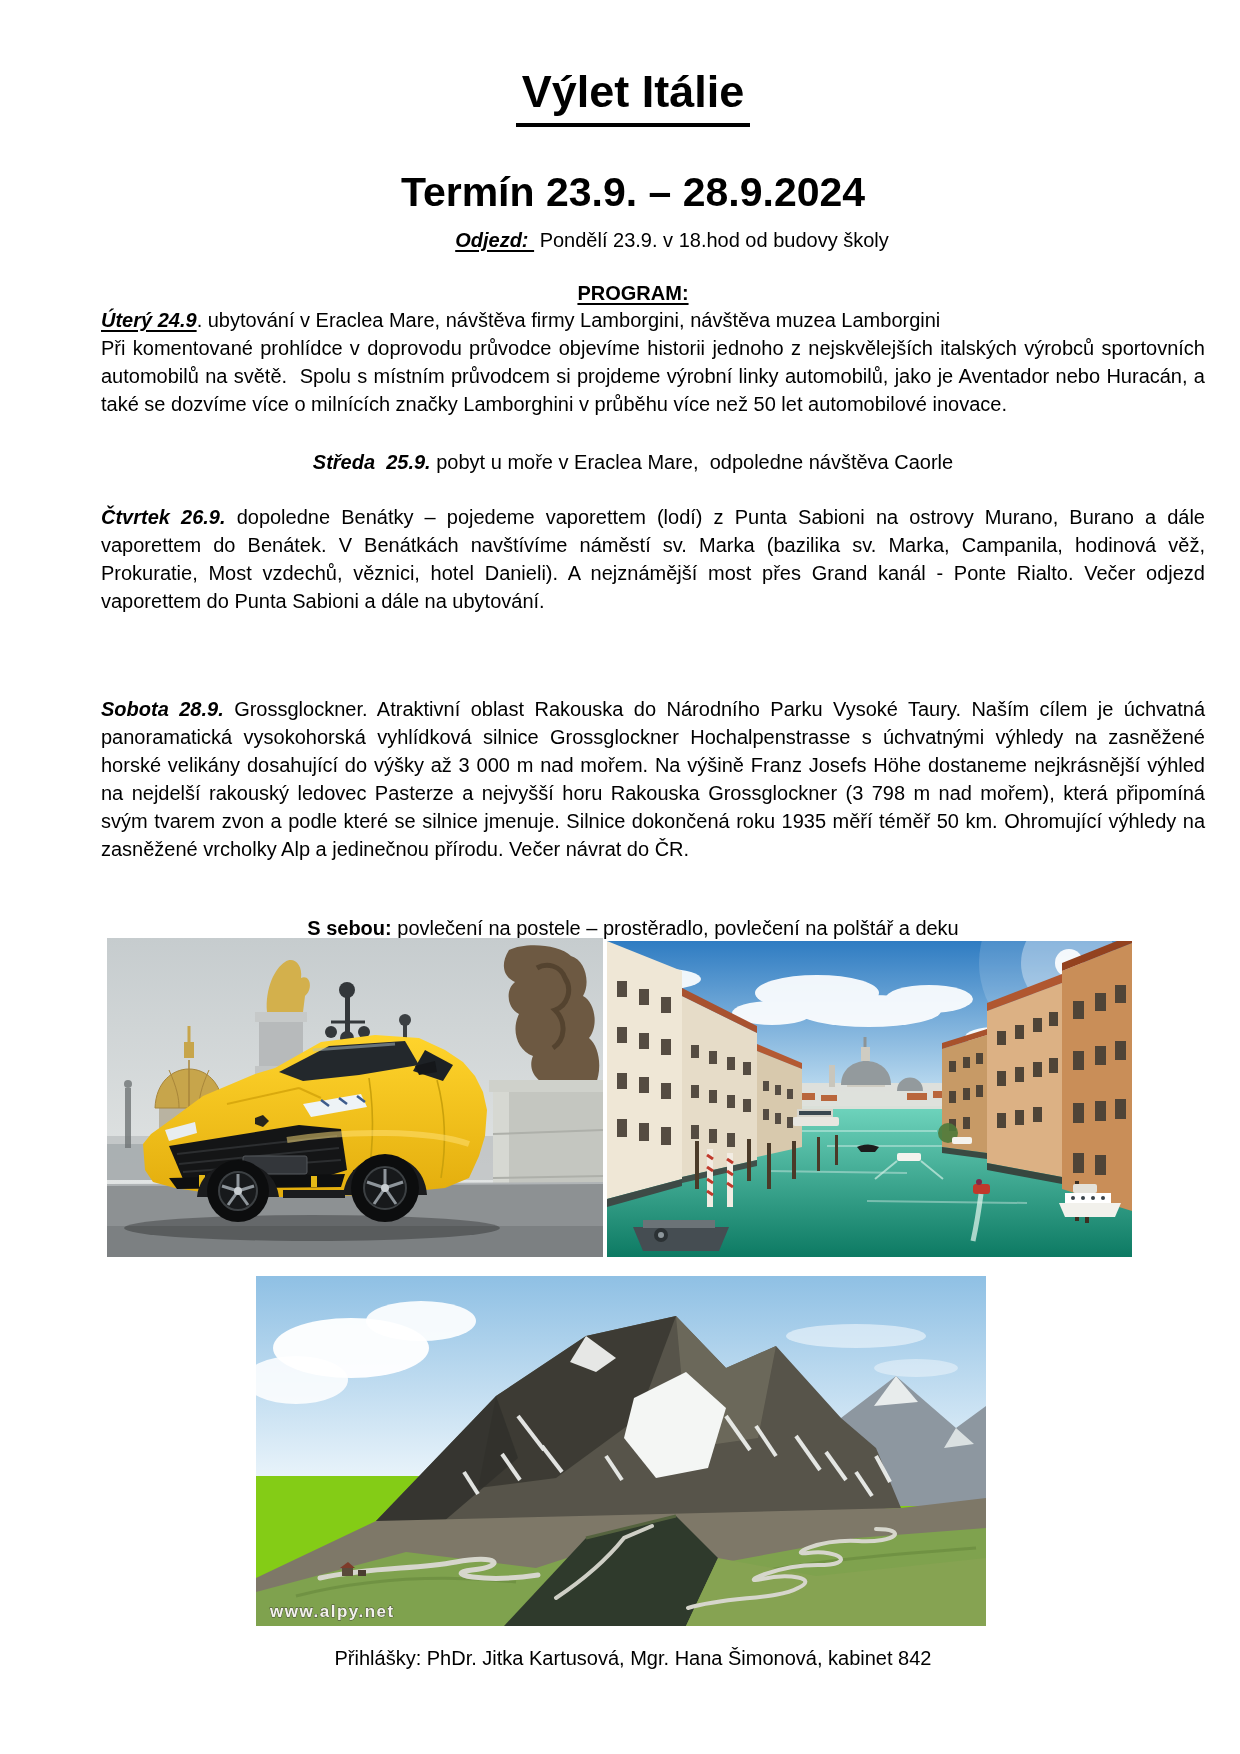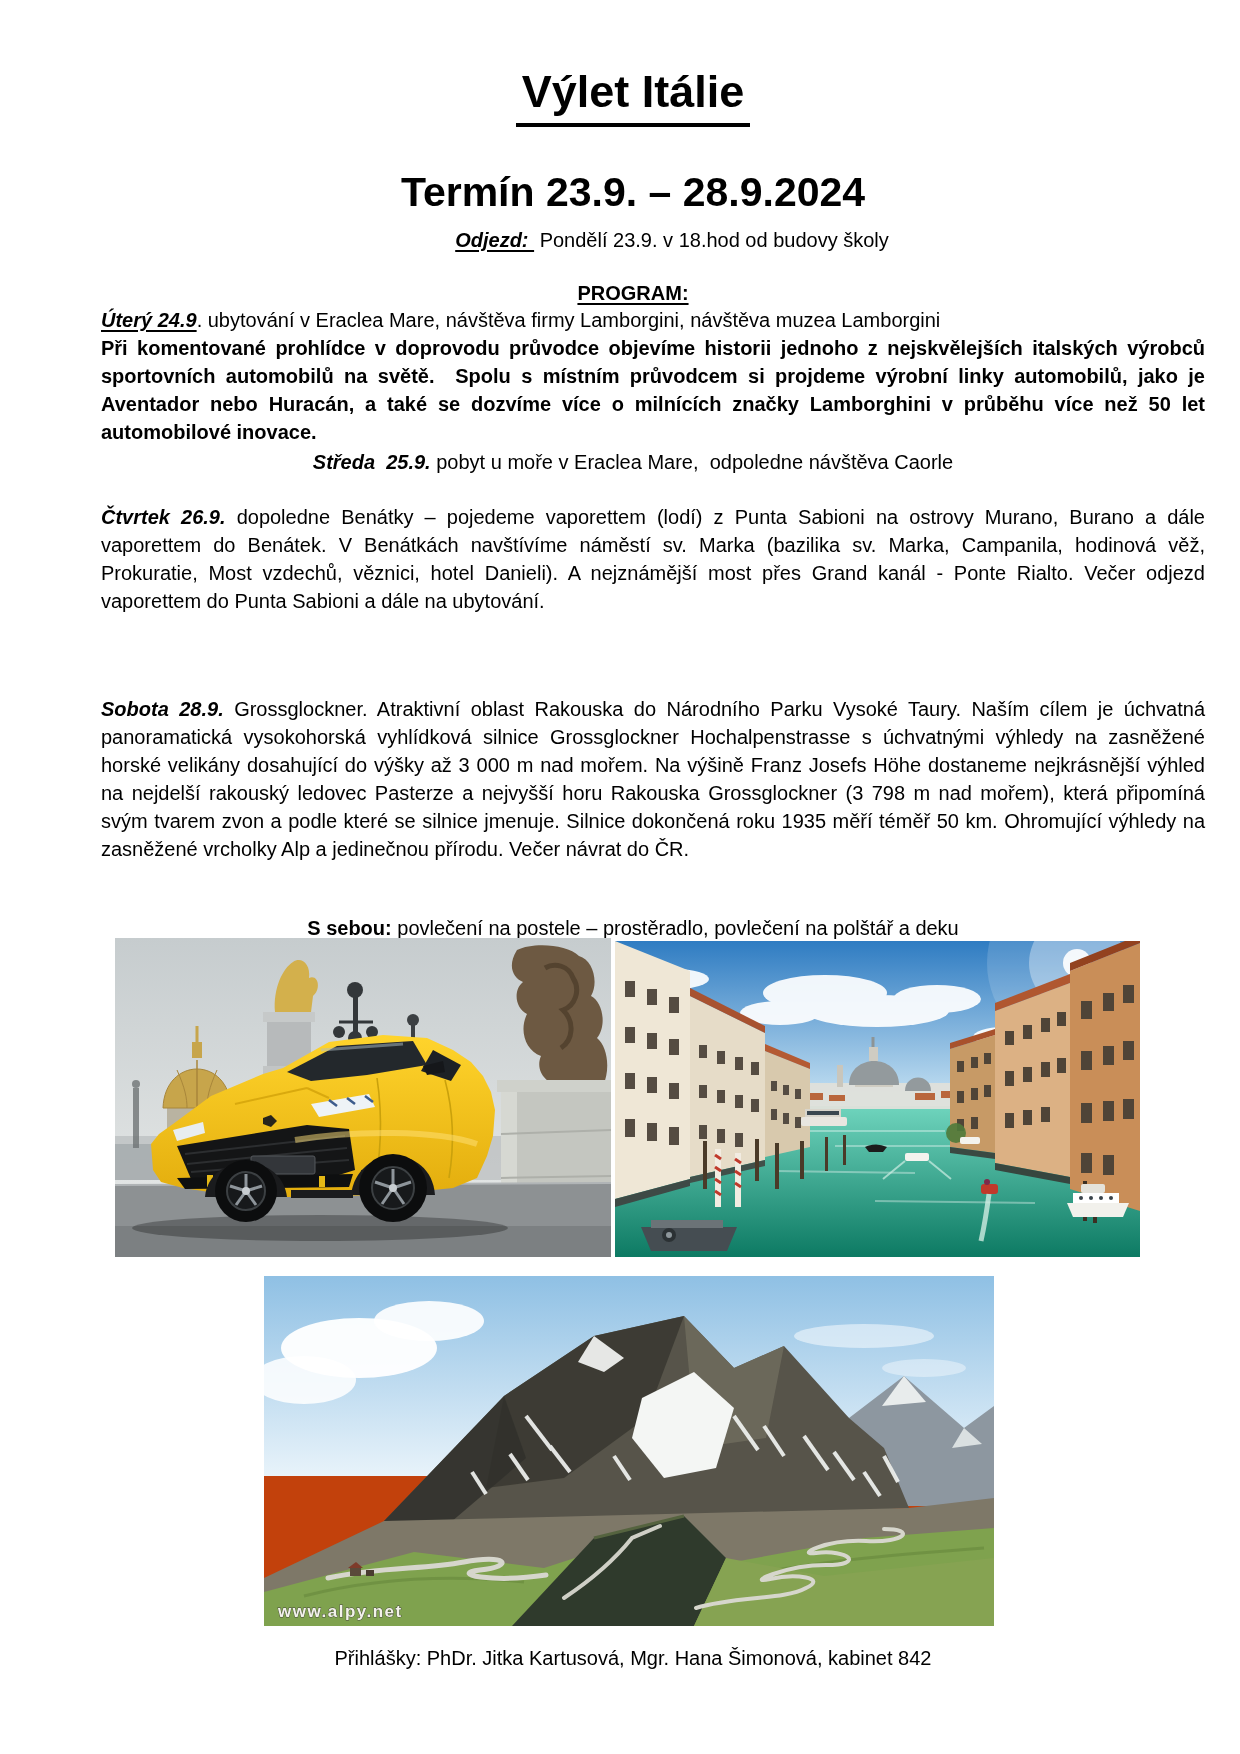--- a/index.html
+++ b/index.html
@@ -13,29 +13,29 @@
   .b{font-weight:bold;}
   .bi{font-weight:bold;font-style:italic;}
   .u{text-decoration:underline;text-decoration-thickness:2px;text-underline-offset:3px;}
   .txt{font-size:20px;line-height:28px;}
   .title{top:64px;font-size:45px;font-weight:bold;line-height:1.25;}
   .title .u-title{display:inline-block;border-bottom:4px solid #000;padding:0 6px 3px 6px;}
   .termin{top:168px;font-size:41px;font-weight:bold;line-height:1.2;}
   .odjezd{top:226px;margin-left:39px;}
   .prog-head{top:279px;}
   .tue-intro{top:306px;}
-  .tue-body{top:334px;font-weight:bold;}
+  .tue-body{top:334px;}
   .wed{top:448px;}
   .thu{top:503px;}
   .fri{top:641px;}
   .sat{top:695px;}
   .ubyt{top:864px;}
   .bring{top:892px;margin-top:22px;}
   .footer{top:1644px;}
-  .photo{overflow:hidden;background:#c2410c;margin-left:8px;}
+  .photo{overflow:hidden;background:#84cc16;}
   .photo svg{display:block;}
   .photo-car{top:938px;left:107px;width:496px;height:319px;}
   .photo-venice{top:941px;left:607px;width:525px;height:316px;}
   .photo-mountain{top:1276px;left:256px;width:730px;height:350px;}
 </style>
 </head>
 <body>
 
 <div class="page">
 

